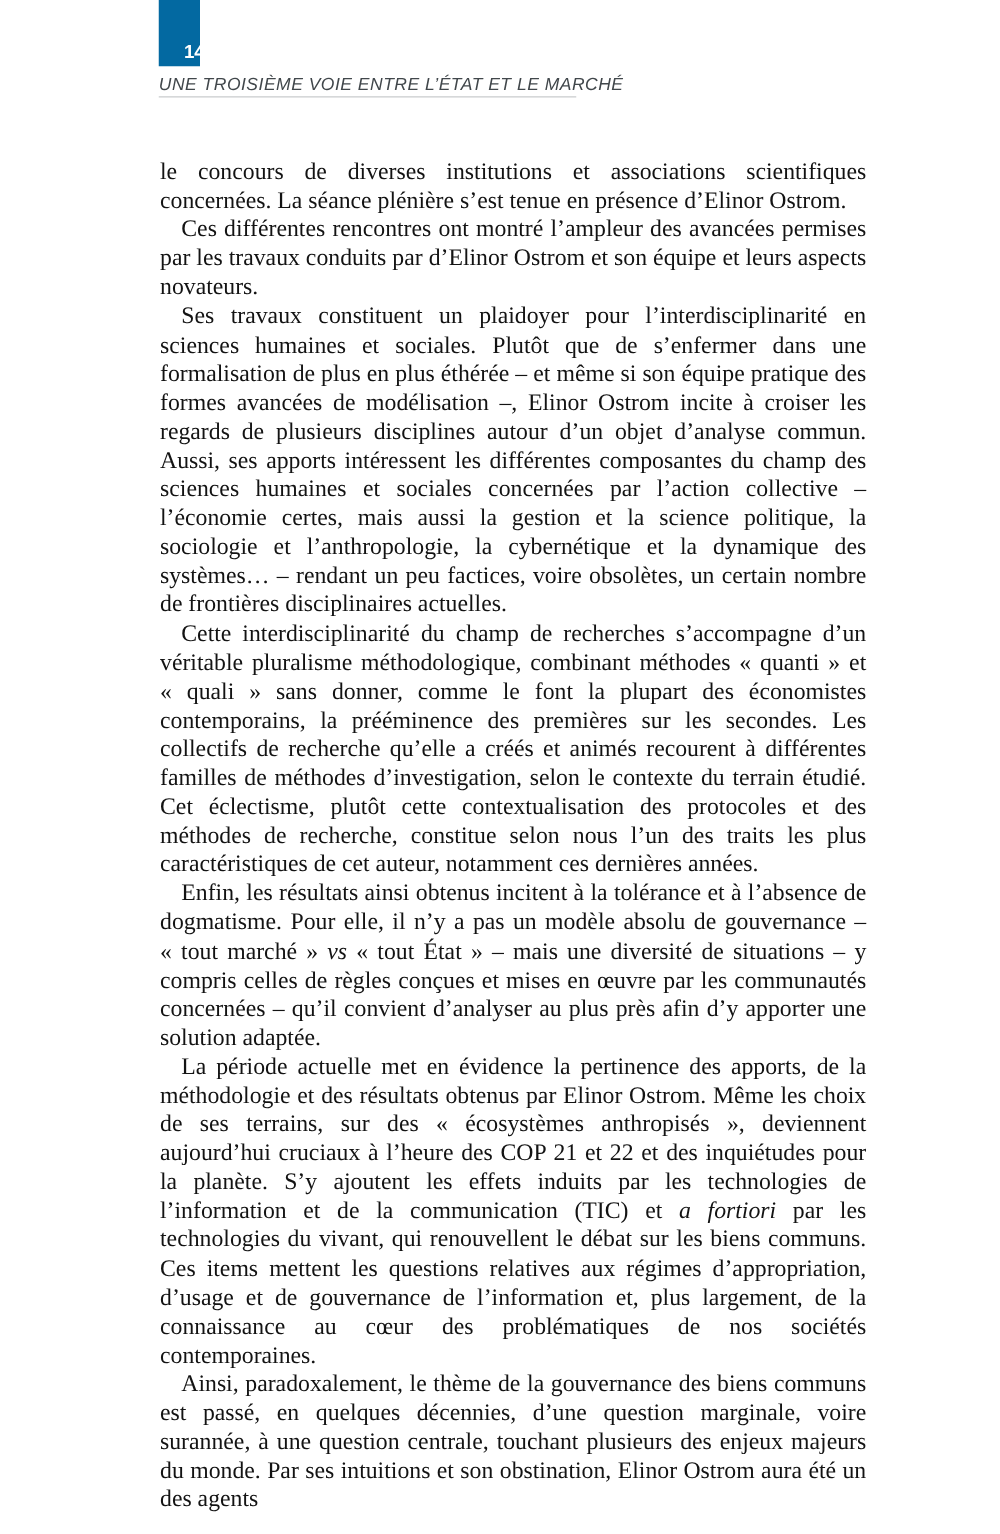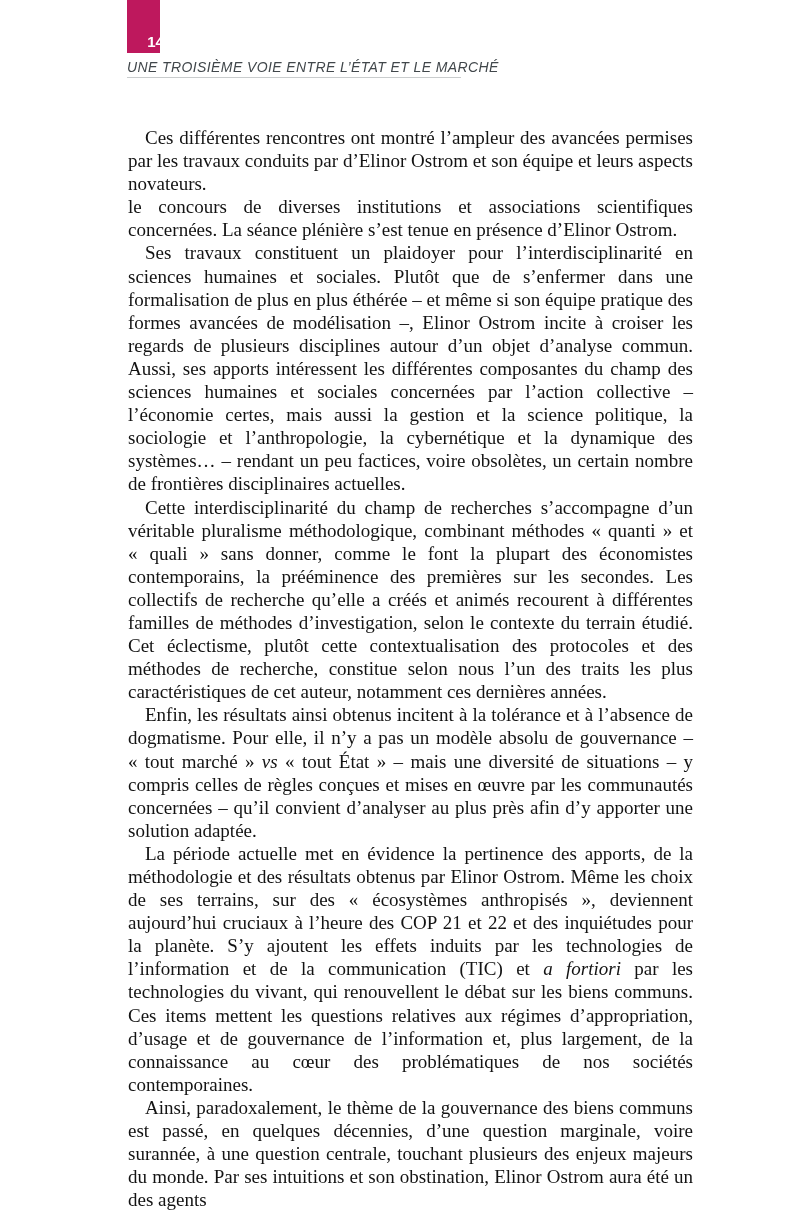--- a/index.html
+++ b/index.html
@@ -11,21 +11,21 @@
     overflow: hidden;
   }
   .page {
     position: absolute; inset: 0;
     background: #ffffff;
   }
   .page-number-tab {
     position: absolute;
     left: 127px; top: 0;
     width: 33px; height: 53px;
-    background: #be185d;
+    background: #0369a1;
     display: flex;
     align-items: flex-end;
     justify-content: center;
     box-sizing: border-box;
     padding-bottom: 4px;
     padding-left: 24px;
   }
   .page-number-tab .num {
     color: #ffffff;
     font-family: "Liberation Sans", sans-serif;
@@ -75,22 +75,22 @@
 
   <div class="page-number-tab">
     <span class="num">14</span>
   </div>
 
   <div class="running-header">UNE TROISIÈME VOIE ENTRE L’ÉTAT ET LE MARCHÉ</div>
 
   <div class="header-rule"></div>
 
   <div class="body-text">
+      <p class="para"><span>le concours de diverses institutions et associations scientifiques concernées. La séance plénière s’est tenue en présence d’Elinor Ostrom.</span></p>
       <p class="para indent"><span>Ces différentes rencontres ont montré l’ampleur des avancées permises par les travaux conduits par d’Elinor Ostrom et son équipe et leurs aspects novateurs.</span></p>
-      <p class="para"><span>le concours de diverses institutions et associations scientifiques concernées. La séance plénière s’est tenue en présence d’Elinor Ostrom.</span></p>
       <p class="para indent"><span>Ses travaux constituent un plaidoyer pour l’interdisciplinarité en sciences humaines et sociales. Plutôt que de s’enfermer dans une formalisation de plus en plus éthérée – et même si son équipe pratique des formes avancées de modélisation –, Elinor Ostrom incite à croiser les regards de plusieurs disciplines autour d’un objet d’analyse commun. Aussi, ses apports intéressent les différentes composantes du champ des sciences humaines et sociales concernées par l’action collective – l’économie certes, mais aussi la gestion et la science politique, la sociologie et l’anthropologie, la cybernétique et la dynamique des systèmes… – rendant un peu factices, voire obsolètes, un certain nombre de frontières disciplinaires actuelles.</span></p>
       <p class="para indent"><span>Cette interdisciplinarité du champ de recherches s’accompagne d’un véritable pluralisme méthodologique, combinant méthodes «&nbsp;quanti&nbsp;» et «&nbsp;quali&nbsp;» sans donner, comme le font la plupart des économistes contemporains, la prééminence des premières sur les secondes. Les collectifs de recherche qu’elle a créés et animés recourent à différentes familles de méthodes d’investigation, selon le contexte du terrain étudié. Cet éclectisme, plutôt cette contextualisation des protocoles et des méthodes de recherche, constitue selon nous l’un des traits les plus caractéristiques de cet auteur, notamment ces dernières années.</span></p>
       <p class="para indent"><span>Enfin, les résultats ainsi obtenus incitent à la tolérance et à l’absence de dogmatisme. Pour elle, il n’y a pas un modèle absolu de gouvernance – «&nbsp;tout marché&nbsp;» </span><em>vs</em><span> «&nbsp;tout État&nbsp;» – mais une diversité de situations – y compris celles de règles conçues et mises en œuvre par les communautés concernées – qu’il convient d’analyser au plus près afin d’y apporter une solution adaptée.</span></p>
       <p class="para indent"><span>La période actuelle met en évidence la pertinence des apports, de la méthodologie et des résultats obtenus par Elinor Ostrom. Même les choix de ses terrains, sur des «&nbsp;écosystèmes anthropisés&nbsp;», deviennent aujourd’hui cruciaux à l’heure des COP 21 et 22 et des inquiétudes pour la planète. S’y ajoutent les effets induits par les technologies de l’information et de la communication (TIC) et </span><em>a fortiori</em><span> par les technologies du vivant, qui renouvellent le débat sur les biens communs. Ces items mettent les questions relatives aux régimes d’appropriation, d’usage et de gouvernance de l’information et, plus largement, de la connaissance au cœur des problématiques de nos sociétés contemporaines.</span></p>
       <p class="para indent"><span>Ainsi, paradoxalement, le thème de la gouvernance des biens communs est passé, en quelques décennies, d’une question marginale, voire surannée, à une question centrale, touchant plusieurs des enjeux majeurs du monde. Par ses intuitions et son obstination, Elinor Ostrom aura été un des agents</span></p>
     </div>
 
 </div>
 
 </body></html>

